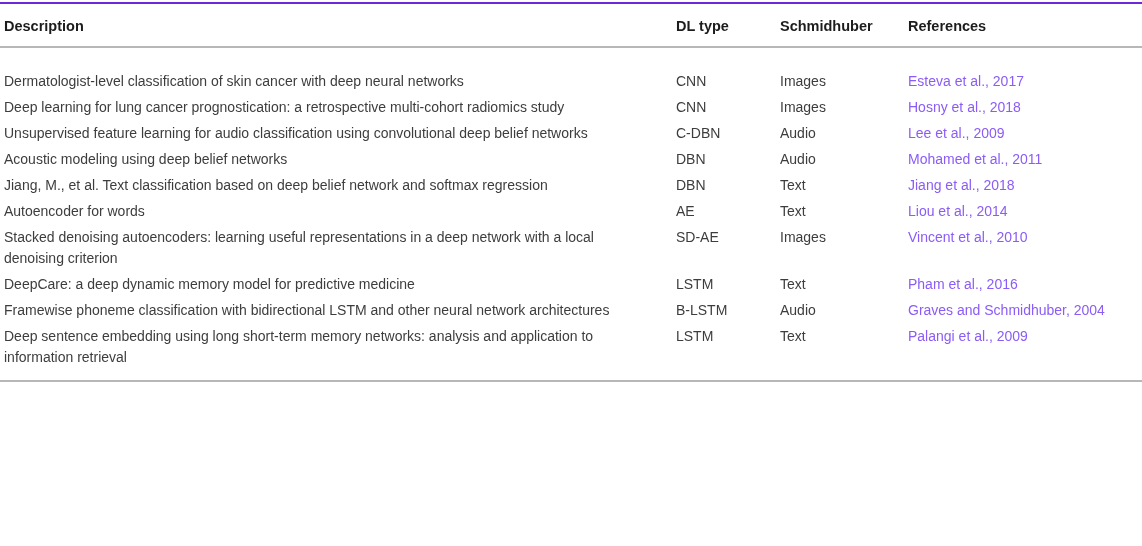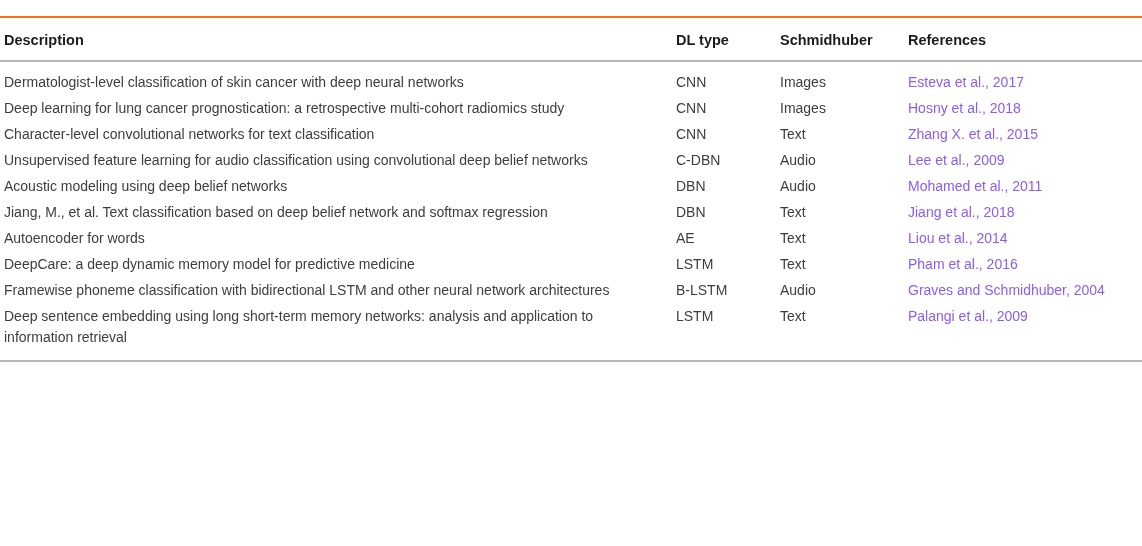--- a/index.html
+++ b/index.html
@@ -10,22 +10,22 @@
   }
   body {
     width: 1142px;
     height: 546px;
     overflow: hidden;
   }
   table.paper-table {
     border-collapse: collapse;
     table-layout: fixed;
     width: 1142px;
-    margin-top: 16px;
-    border-top: 2px solid #f97316;
+    margin-top: 2px;
+    border-top: 2px solid #6d28d9;
     border-bottom: 2px solid #b7b7b7;
     border-radius: 17px;
   }
   col.c-desc { width: 676px; }
   col.c-dl   { width: 104px; }
   col.c-app  { width: 128px; }
   col.c-ref  { width: 234px; }
 
   thead th {
     text-align: left;
@@ -46,21 +46,21 @@
     padding: 2.5px 0;
   }
   tbody td.desc {
     padding-left: 4px;
     padding-right: 38px;
   }
   tbody td.ref {
     color: #8b5cf6;
     padding-right: 6px;
   }
-  tbody tr:first-child td { padding-top: 10px; }
+  tbody tr:first-child td { padding-top: 23px; }
   tbody tr:last-child td { padding-bottom: 12px; }
 </style>
 </head>
 <body>
 
 <table class="paper-table">
   <colgroup>
     <col class="c-desc">
     <col class="c-dl">
     <col class="c-app">
@@ -81,26 +81,20 @@
     <td class="app">Images</td>
     <td class="ref">Esteva et al., 2017</td>
   </tr>
       <tr>
     <td class="desc">Deep learning for lung cancer prognostication: a retrospective multi-cohort radiomics study</td>
     <td class="dl">CNN</td>
     <td class="app">Images</td>
     <td class="ref">Hosny et al., 2018</td>
   </tr>
       <tr>
-    <td class="desc">Character-level convolutional networks for text classification</td>
-    <td class="dl">CNN</td>
-    <td class="app">Text</td>
-    <td class="ref">Zhang X. et al., 2015</td>
-  </tr>
-      <tr>
     <td class="desc">Unsupervised feature learning for audio classification using convolutional deep belief networks</td>
     <td class="dl">C-DBN</td>
     <td class="app">Audio</td>
     <td class="ref">Lee et al., 2009</td>
   </tr>
       <tr>
     <td class="desc">Acoustic modeling using deep belief networks</td>
     <td class="dl">DBN</td>
     <td class="app">Audio</td>
     <td class="ref">Mohamed et al., 2011</td>
@@ -111,20 +105,26 @@
     <td class="app">Text</td>
     <td class="ref">Jiang et al., 2018</td>
   </tr>
       <tr>
     <td class="desc">Autoencoder for words</td>
     <td class="dl">AE</td>
     <td class="app">Text</td>
     <td class="ref">Liou et al., 2014</td>
   </tr>
       <tr>
+    <td class="desc">Stacked denoising autoencoders: learning useful representations in a deep network with a local denoising criterion</td>
+    <td class="dl">SD-AE</td>
+    <td class="app">Images</td>
+    <td class="ref">Vincent et al., 2010</td>
+  </tr>
+      <tr>
     <td class="desc">DeepCare: a deep dynamic memory model for predictive medicine</td>
     <td class="dl">LSTM</td>
     <td class="app">Text</td>
     <td class="ref">Pham et al., 2016</td>
   </tr>
       <tr>
     <td class="desc">Framewise phoneme classification with bidirectional LSTM and other neural network architectures</td>
     <td class="dl">B-LSTM</td>
     <td class="app">Audio</td>
     <td class="ref">Graves and Schmidhuber, 2004</td>

